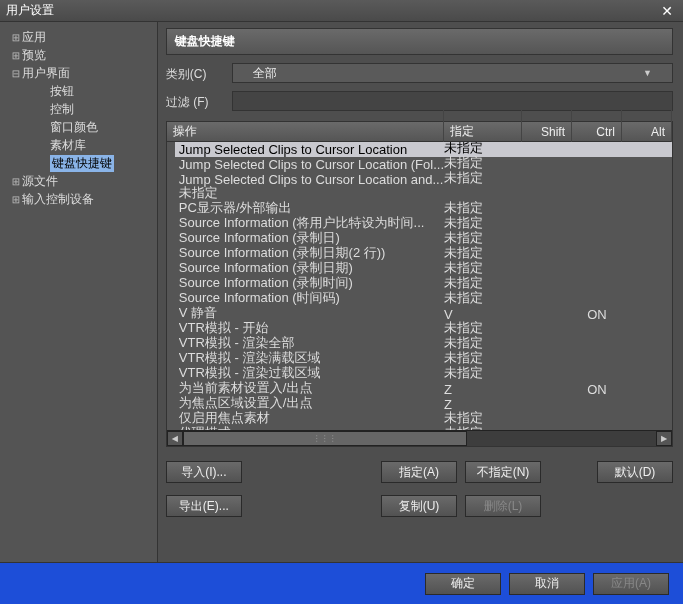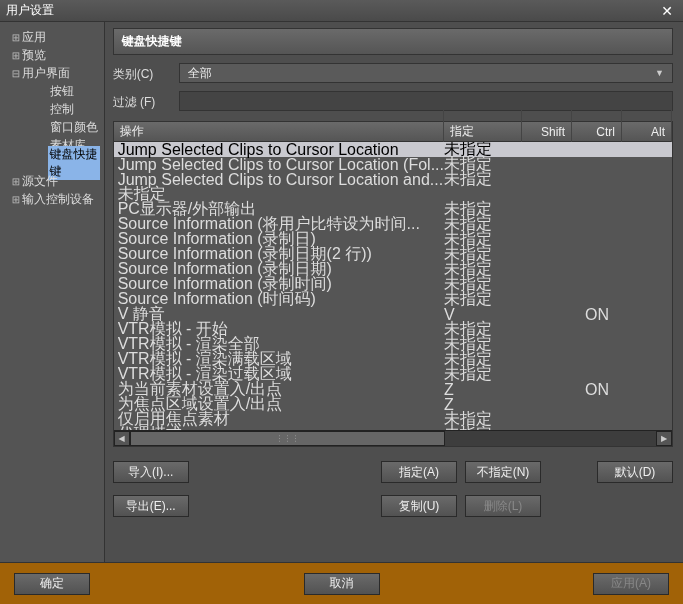--- a/index.html
+++ b/index.html
@@ -83,21 +83,21 @@
   gap: 8px;
 }
 .row .label { width: 58px; color: #ddd; }
 .dropdown {
   flex: 1;
   background: #5a5a5a;
   border: 1px solid #333;
   height: 20px;
   display: flex;
   align-items: center;
-  padding: 0 8px;
+  padding: 0 20px;
   color: #eee;
   cursor: pointer;
   position: relative;
 }
 .dropdown .dd-arrow {
   margin-left: auto;
   font-size: 9px;
   color: #ccc;
 }
 .text-input {
@@ -130,24 +130,25 @@
 .th.assign { width: 78px; }
 .th.mod { width: 50px; text-align: right; }
 .tbody {
   flex: 1;
   overflow: hidden;
   background: #555;
 }
 .tr {
   display: flex;
   height: 15px;
-  align-items: center;
+  align-items: flex-end;
   padding: 0 0 0 4px;
   color: #ddd;
-  font-size: 16px;
+  font-size: 13px;
+  margin-left: 8px;
 }
 .tr.selected {
   background: #c9c9cf;
   color: #000;
 }
 .td.op { flex: 1; white-space: nowrap; overflow: hidden; }
 .td.assign { width: 78px; }
 .td.mod { width: 50px; text-align: center; }
 .hscroll {
   height: 16px;
@@ -189,25 +190,25 @@
   padding: 7px 8px;
 }
 .btn.disabled {
   color: #888;
   cursor: default;
 }
 .footer {
   height: 42px;
   display: flex;
   align-items: center;
-  justify-content: space-between;
+  justify-content: flex-end;
   gap: 8px;
   padding: 0 14px;
   border-top: 1px solid #333;
-  background: #a16207;
+  background: #1d4ed8;
 }
 </style>
 </head>
 <body>
 
 <div class="titlebar">
   <span>用户设置</span>
   <span class="spacer"></span>
   <span class="close">✕</span>
 </div>

